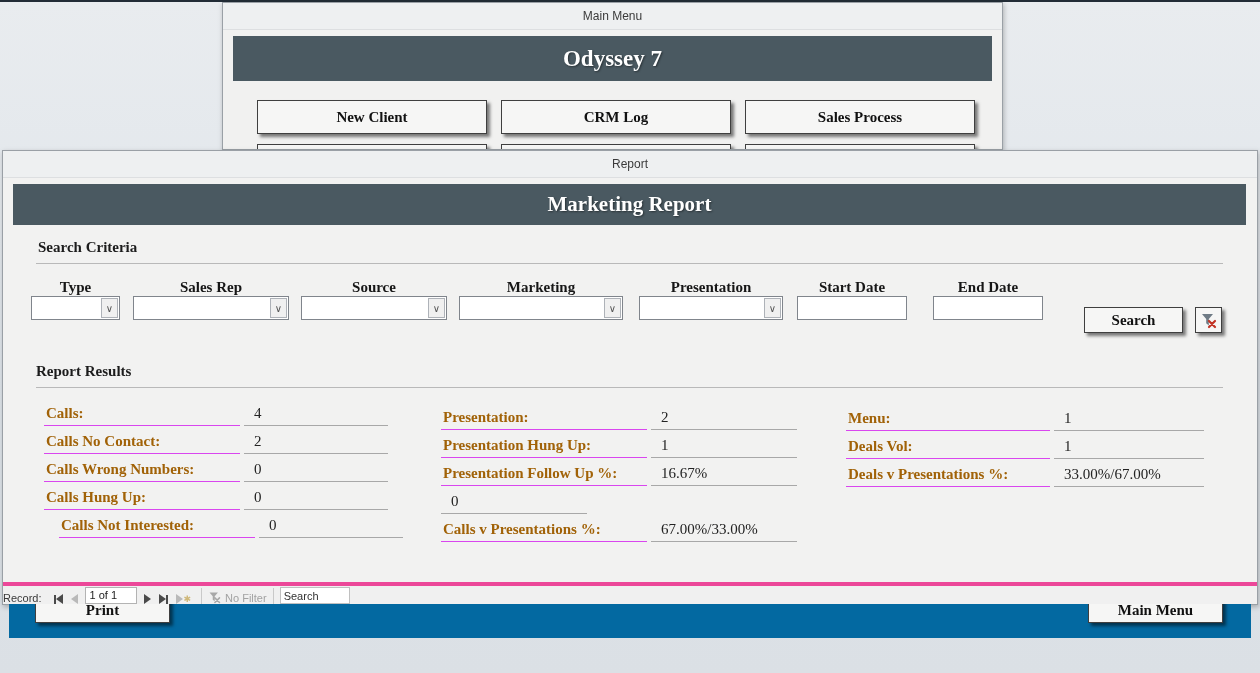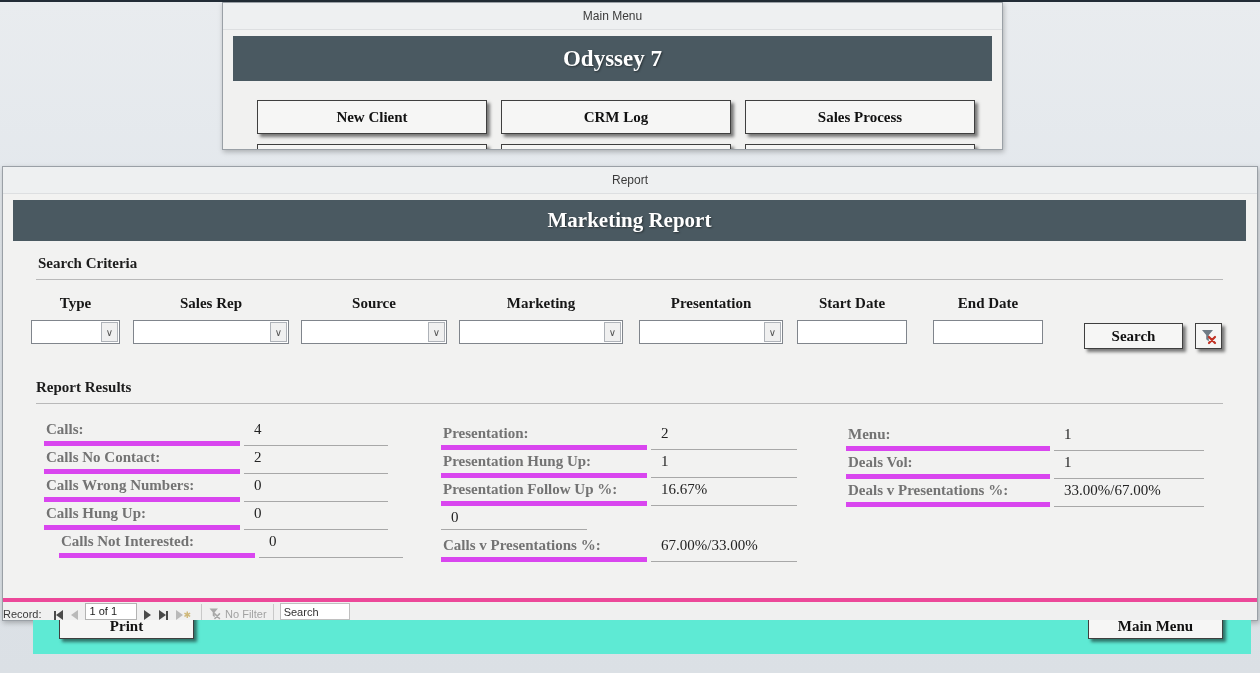--- a/index.html
+++ b/index.html
@@ -30,50 +30,50 @@
   .menu-row.r2 { top:141px; }
   .btn {
     background:#f6f6f5; border:1px solid #3f3f3f; color:#111;
     box-shadow:3px 3px 3px rgba(0,0,0,.5);
     font-family:"Liberation Serif", serif; font-weight:bold; text-align:center;
     cursor:pointer;
   }
   .menu-btn { width:230px; height:34px; line-height:32px; font-size:15px; }
 
   
-  #report-window { left:2px; top:166px; width:1256px; height:455px; background:#f2f2f1; }
+  #report-window { left:2px; top:150px; width:1256px; height:455px; background:#f2f2f1; }
   #marketing-band { margin:6px 11px 0 10px; height:41px; line-height:41px; font-size:21px; }
 
   .section-title { position:absolute; font-size:15px; font-weight:bold; color:#1c1c1c; }
   .section-rule { position:absolute; left:33px; right:34px; height:1px; background:#b9b9b9; }
 
   .field { position:absolute; top:128px; text-align:center; }
-  .flabel { font-size:15px; font-weight:bold; color:#161616; margin-bottom:8px; white-space:nowrap; }
+  .flabel { font-size:15px; font-weight:bold; color:#161616; white-space:nowrap; }
   .combo { position:relative; width:100%; height:24px; background:#fff; border:1px solid #80858c; cursor:pointer; }
   .combo-btn {
     position:absolute; right:1px; top:1px; bottom:1px; width:17px;
     background:#f0f0f0; border:1px solid #aeb2b8; display:flex; align-items:center; justify-content:center;
     font-size:10px; color:#555; font-family:"DejaVu Sans", sans-serif;
   }
   .tbox { width:100%; height:24px; background:#fff; border:1px solid #80858c; font-size:14px; padding:0 4px; }
 
   .search-btn { position:absolute; left:1081px; top:156px; width:99px; height:26px; line-height:24px; font-size:15px; }
   .filter-btn { position:absolute; left:1192px; top:156px; width:27px; height:26px; display:flex; align-items:center; justify-content:center; }
 
   .rrow { position:absolute; display:flex; gap:4px; }
   .rlabel {
-    display:inline-block; font-size:15px; font-weight:bold; color:#737373;
-    border-bottom:5px solid #d946ef; padding:0 0 3px 2px; white-space:nowrap;
+    display:inline-block; font-size:15px; font-weight:bold; color:#a16207;
+    border-bottom:1px solid #d946ef; padding:0 0 3px 2px; white-space:nowrap;
   }
   .rvalue {
     display:inline-block; font-size:15px; color:#232323;
     border-bottom:1px solid #a8a8a8; padding:0 0 3px 10px; white-space:nowrap;
   }
 
-  #report-footer { position:absolute; left:6px; right:6px; top:438px; height:49px; background:#5eead4;margin-left:24px; }
+  #report-footer { position:absolute; left:6px; right:6px; top:438px; height:49px; background:#0369a1; }
   .print-btn { position:absolute; left:26px; top:9px; width:135px; height:25px; line-height:23px; font-size:15px; }
   .mainmenu-btn { position:absolute; right:28px; top:9px; width:135px; height:25px; line-height:23px; font-size:15px; }
 
   
   #record-bar {
     position:absolute; left:0; right:0; bottom:0; height:22px;
     background:#f0f0f0; border-top:4px solid #ec4899;
     display:flex; align-items:flex-end; 
     font-family:"Liberation Sans", sans-serif; font-size:11px; color:#3a3a3a;
   }

